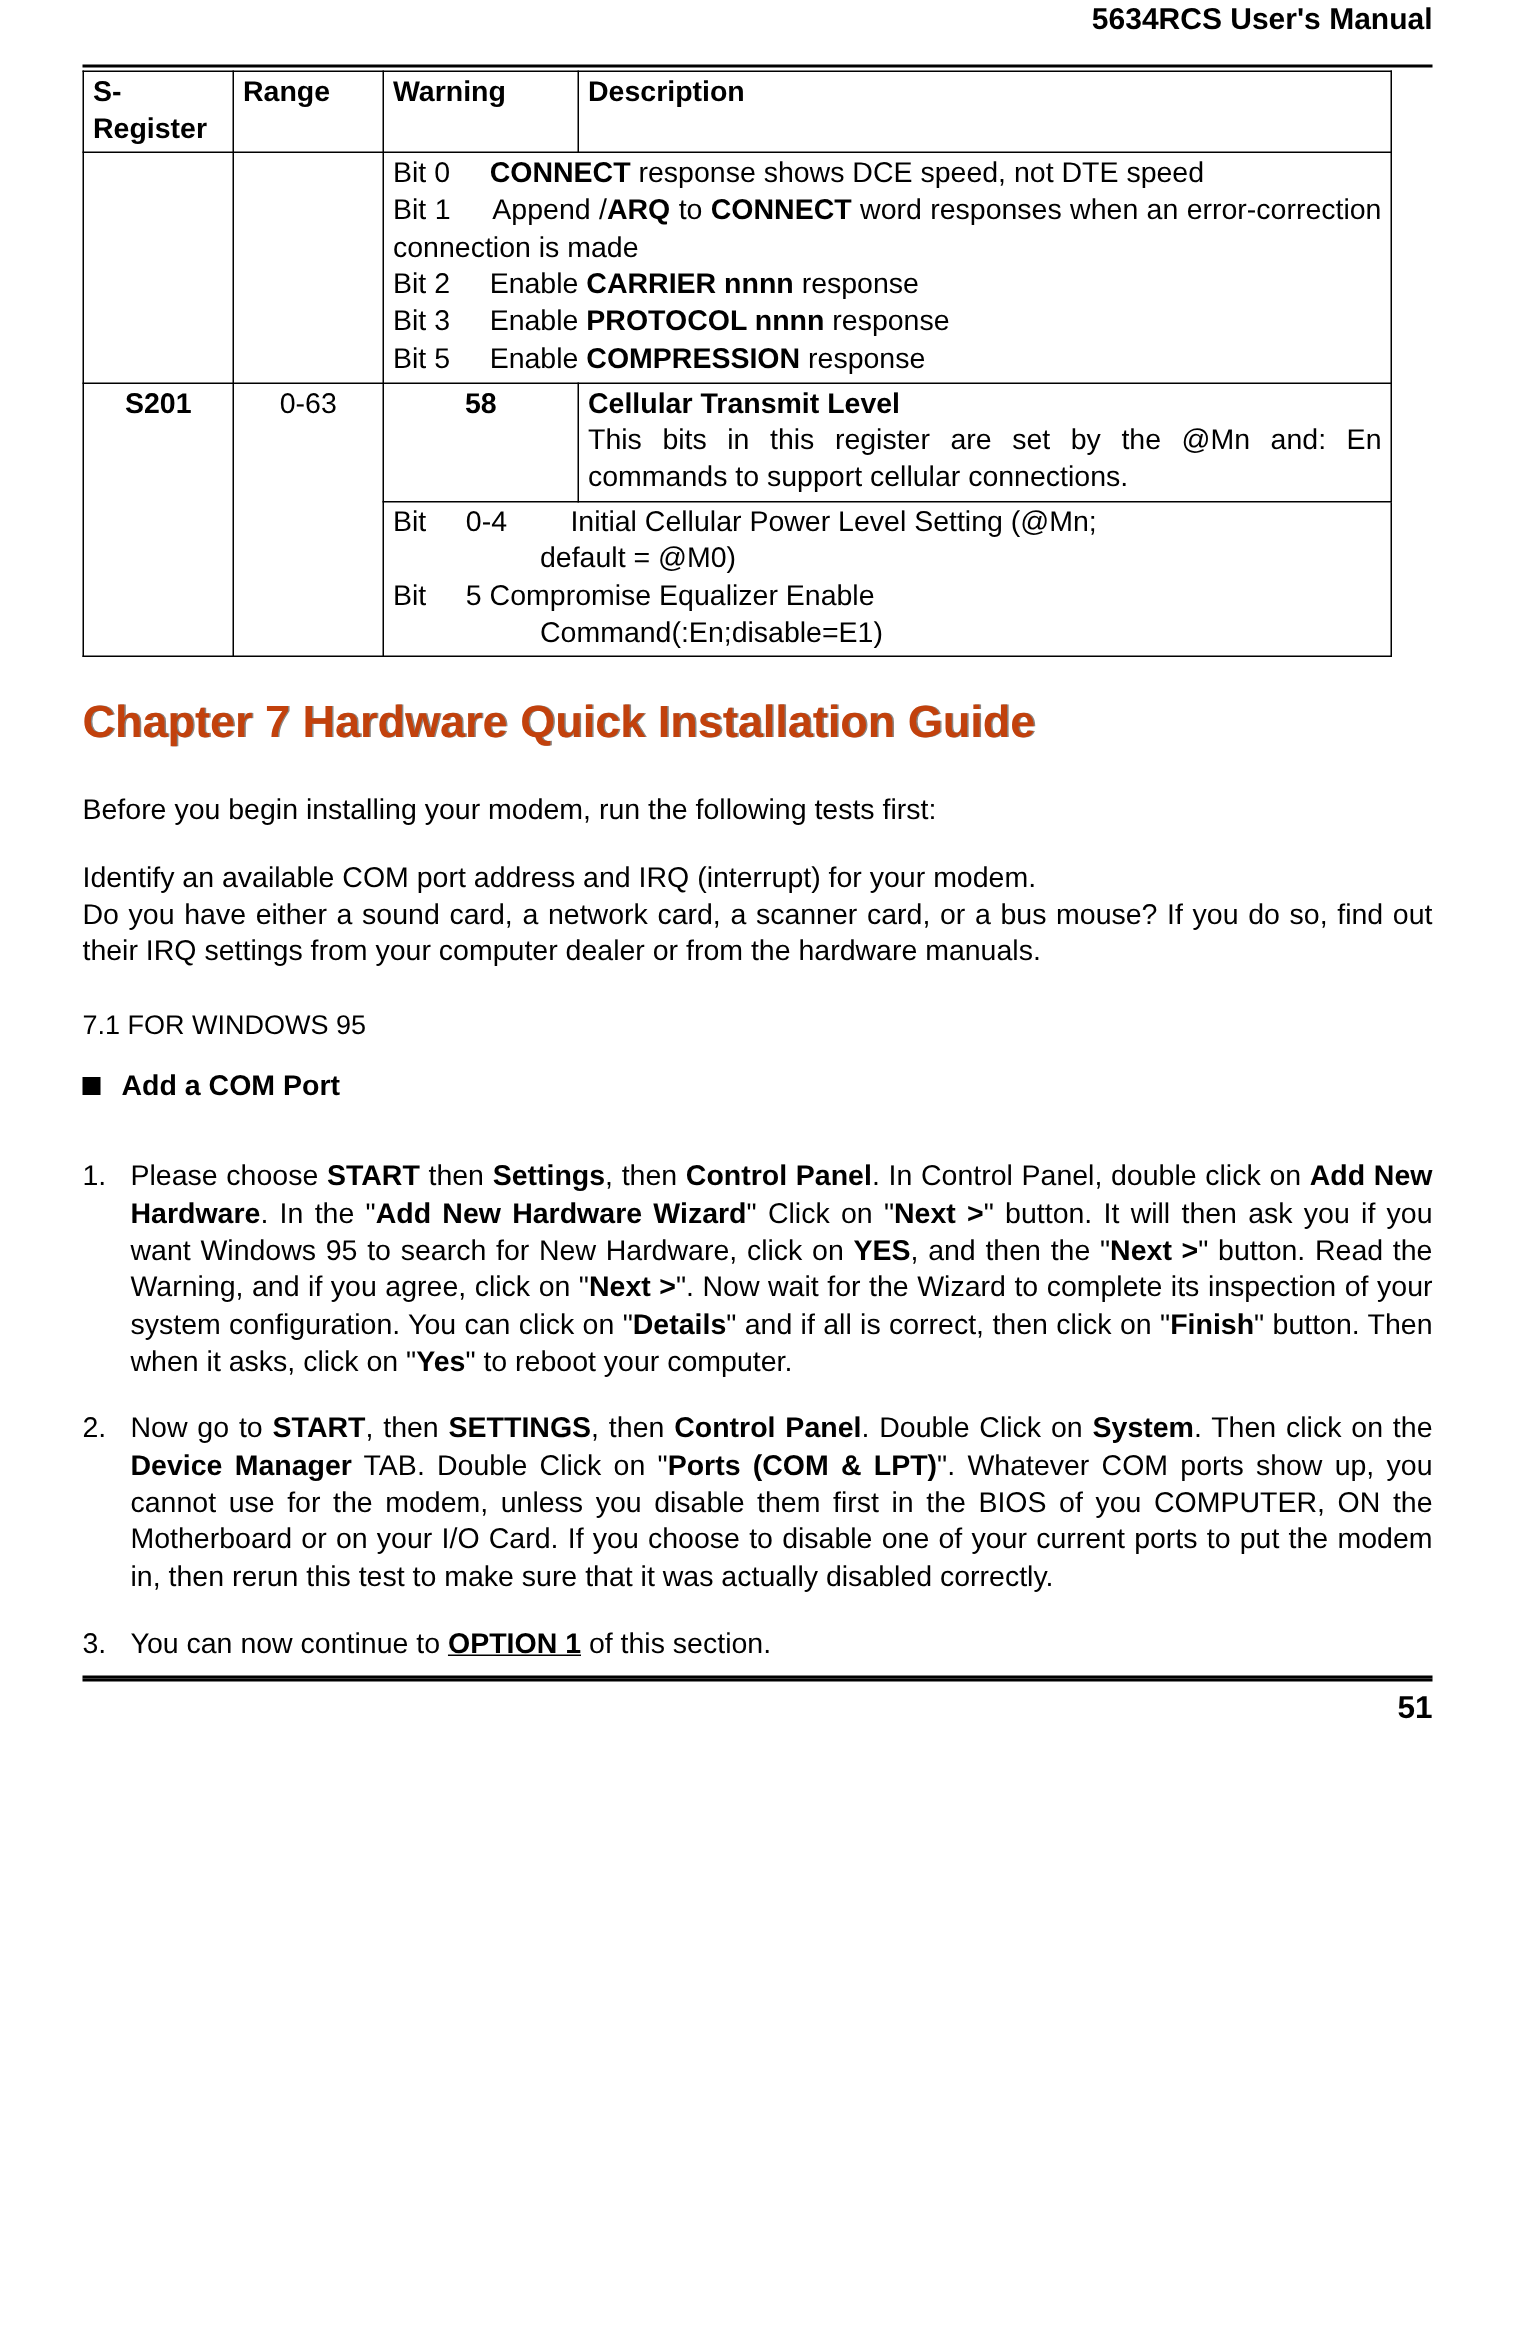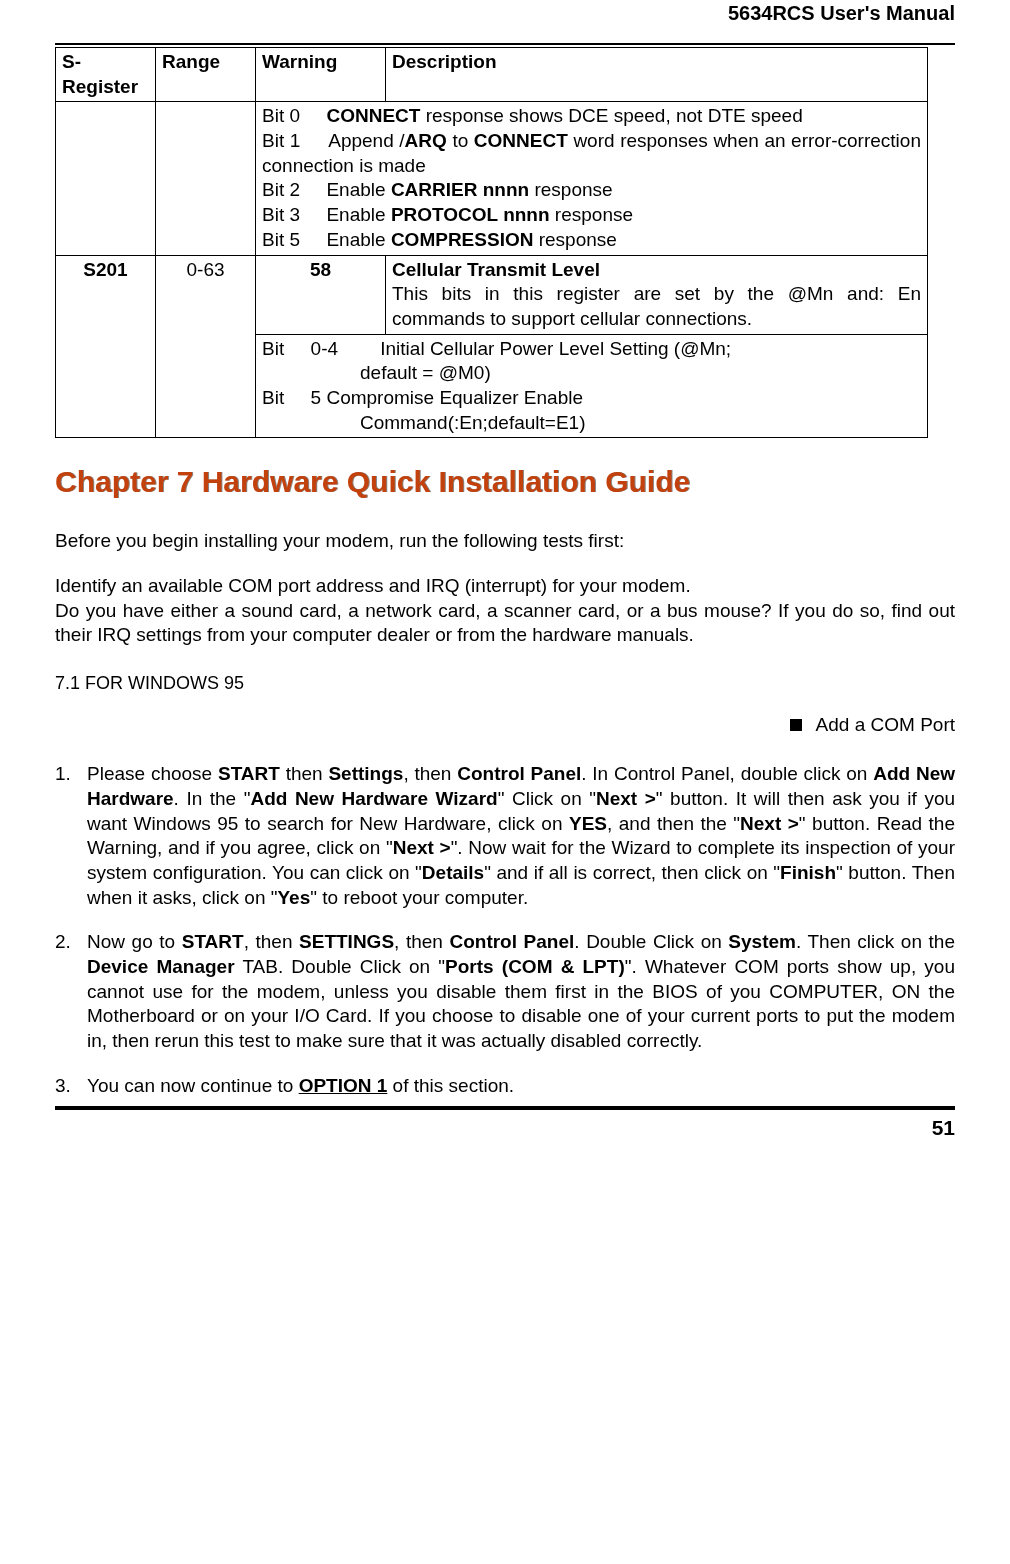--- a/index.html
+++ b/index.html
@@ -12,21 +12,21 @@
     .col-sreg { width: 100px; text-align: center; }
     .col-range { width: 100px; text-align: center; }
     .col-default { width: 130px; text-align: center; }
     .desc-block p { margin: 0; text-align: justify; }
     .desc-block .bit-line { margin: 0; }
     .inline-bold { font-weight: bold; }
     .chapter-title { font-size: 30px; font-weight: bold; color: #c2410c; margin: 18px 0 28px 0; text-shadow: 1px 0 0 #888; }
     .para { margin-bottom: 20px; text-align: justify; }
     .para-tight { margin-bottom: 0; }
     .section-h { font-weight: normal; font-size: 18px; margin: 24px 0 18px 0; }
-    .bullet-h { font-weight: normal; margin-bottom: 24px; text-align: right; }
+    .bullet-h { font-weight: bold; margin-bottom: 35px; }
     .bullet-h .sq { display: inline-block; width: 12px; height: 12px; background: #000; margin-right: 14px; vertical-align: baseline; }
     ol.num { list-style: none; margin: 0; padding: 0; }
     ol.num > li { margin-bottom: 20px; padding-left: 32px; position: relative; text-align: justify; }
     ol.num > li .num-marker { position: absolute; left: 0; top: 0; }
     .underline { text-decoration: underline; }
     .footer-bar { border-top: 2px solid #000; border-bottom: 2px solid #000; height: 4px; margin-top: 8px; }
     .page-num { text-align: right; font-weight: bold; font-size: 21px; margin-top: 4px; }
     .full-span { padding: 2px 6px; }
     .indent-block { padding-left: 98px; }
   </style>
@@ -63,21 +63,21 @@
     <td class="desc-block">
       <p><span class="inline-bold">Cellular Transmit Level</span></p>
       <p>This bits in this register are set by the @Mn and: En commands to support cellular connections.</p>
     </td>
   </tr>
   <tr>
     <td colspan="2" class="full-span desc-block">
       <p><span style="white-space:pre">Bit     0-4</span>&nbsp;&nbsp;&nbsp;&nbsp;&nbsp;&nbsp;&nbsp;&nbsp;<span>Initial Cellular Power Level Setting (@Mn;</span></p>
       <p class="indent-block">default = @M0)</p>
       <p><span style="white-space:pre">Bit     5 Compromise Equalizer Enable</span></p>
-      <p class="indent-block">Command(:En;default=E1)</p>
+      <p class="indent-block">Command(:En;disable=E1)</p>
     </td>
   </tr>
 </tbody>
   </table>
 
 <h1 class="chapter-title">Chapter 7 Hardware Quick Installation Guide</h1>
 
 <p class="para">Before you begin installing your modem, run the following tests first:</p>
 
 <div class="para">

